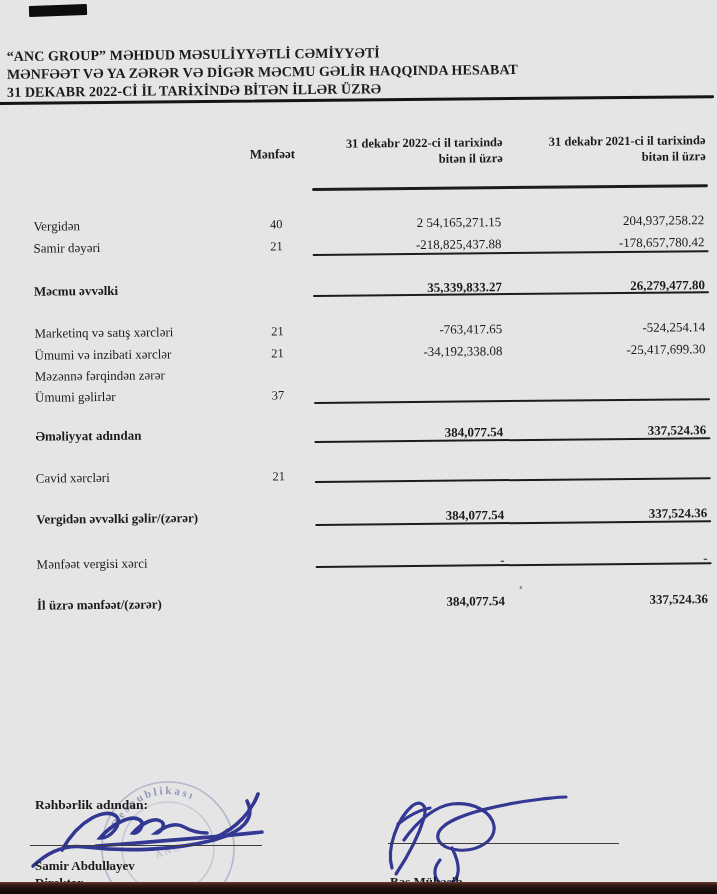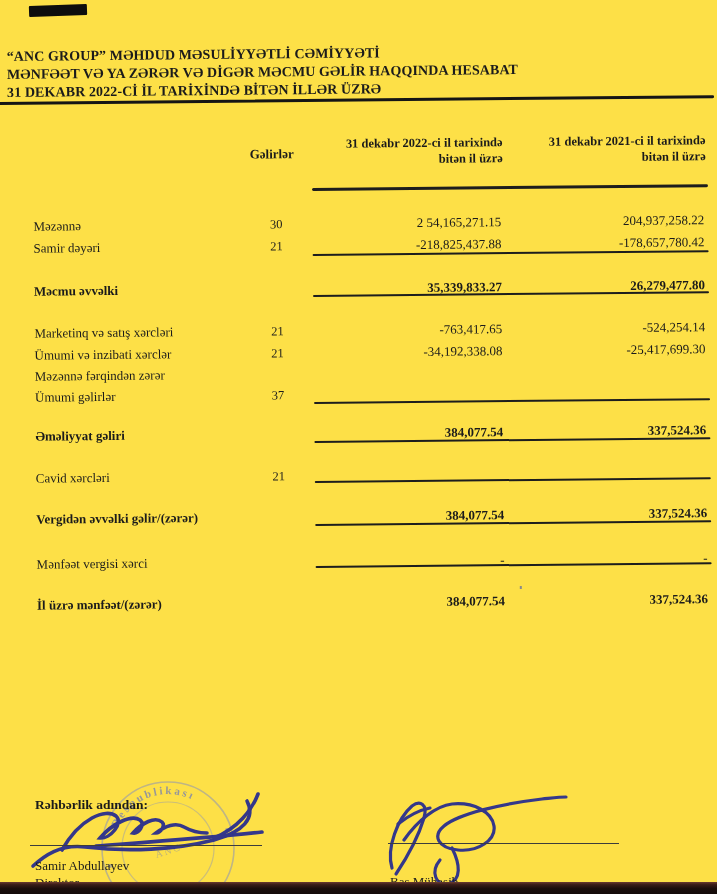--- a/index.html
+++ b/index.html
@@ -1,17 +1,17 @@
 <!DOCTYPE html>
 <html><head>
 <meta charset="utf-8">
 <style>
   html,body{margin:0;padding:0;background:#ffffff;}
   #page{
-    position:relative;width:717px;height:894px;background:#fde047;overflow:hidden;
+    position:relative;width:717px;height:894px;background:#e5e5e5;overflow:hidden;
     font-family:"Liberation Serif","DejaVu Serif",serif;color:#1b1b1b;
   }
   
   #artifact{position:absolute;left:29px;top:5px;width:58px;height:11px;background:#0d0d0d;
     transform:rotate(-2deg);border-radius:1px;}
   
   #scan-layer{position:absolute;left:0;top:0;width:717px;height:894px;
     transform:rotate(-0.55deg);transform-origin:0px 400px;}
   .title-line{position:absolute;left:10px;font-weight:bold;font-size:14px;line-height:17px;
     letter-spacing:0.1px;white-space:nowrap;}
@@ -28,21 +28,21 @@
   .cell.note{left:258px;width:40px;text-align:center;font-size:12.5px;}
   .cell.v2022{left:328px;width:175px;text-align:right;}
   .cell.v2021{left:530px;width:176px;text-align:right;}
   .rule{position:absolute;left:314px;width:396px;height:2.4px;background:#1d1d1d;border-radius:2px;}
   .speck{position:absolute;left:518px;top:591px;width:2px;height:3px;background:#8a8a8a;}
   
   #sig-heading{position:absolute;left:35px;top:797px;font-weight:bold;font-size:13.5px;}
   .sig-line{position:absolute;height:1.4px;background:#3c3c3c;}
   #sig-line-left{left:30px;top:845px;width:232px;}
   #sig-line-right{left:388px;top:843px;width:231px;}
-  .sig-name{position:absolute;font-weight:normal;font-size:13px;line-height:16px;white-space:nowrap;}
+  .sig-name{position:absolute;font-weight:bold;font-size:13px;line-height:16px;white-space:nowrap;}
   #name-left{left:35px;top:858px;}
   #title-left{left:35px;top:875px;}
   #name-right{left:390px;top:904px;}
   #title-right{left:390px;top:874px;}
   #stamp-svg{position:absolute;left:92px;top:770px;}
   .sig-svg{position:absolute;left:0;top:0;}
   #footer-bar{position:absolute;left:0;bottom:0;width:717px;height:12px;z-index:9;
     background:linear-gradient(180deg,#6b3a30 0%,#3a1d18 22%,#1b0e0c 55%,#130a09 100%);}
 </style>
 </head>
@@ -51,35 +51,35 @@
 <div id="page">
 
   <div id="artifact"></div>
 
   <div id="scan-layer">
     <div class="title-line" style="top:48px">“ANC GROUP” MƏHDUD MƏSULİYYƏTLİ CƏMİYYƏTİ</div>
     <div class="title-line" style="top:66px">MƏNFƏƏT VƏ YA ZƏRƏR VƏ DİGƏR MƏCMU GƏLİR HAQQINDA HESABAT</div>
     <div class="title-line" style="top:84px">31 DEKABR 2022-Cİ İL TARİXİNDƏ BİTƏN İLLƏR ÜZRƏ</div>
     <div id="title-rule"></div>
 
-    <div id="head-notes">Gəlirlər</div>
+    <div id="head-notes">Mənfəət</div>
     <div id="head-2022" class="col-head">
       <div>31 dekabr 2022-ci il tarixində</div>
       <div>bitən il üzrə</div>
     </div>
     <div id="head-2021" class="col-head">
       <div>31 dekabr 2021-ci il tarixində</div>
       <div>bitən il üzrə</div>
     </div>
     <div id="header-rule" class="rule" style="top:191px"></div>
 
     <div id="rows">
         <div class="trow" style="top: 218px;">
-    <span class="cell label">Məzənnə</span>
-    <span class="cell note">30</span>
+    <span class="cell label">Vergidən</span>
+    <span class="cell note">40</span>
     <span class="cell v2022">2 54,165,271.15</span>
     <span class="cell v2021">204,937,258.22</span>
   </div>
         <div class="trow" style="top: 240px;">
     <span class="cell label">Samir dəyəri</span>
     <span class="cell note">21</span>
     <span class="cell v2022">-218,825,437.88</span>
     <span class="cell v2021">-178,657,780.42</span>
   </div>
         <div class="rule" style="top: 257px;"></div>
@@ -109,21 +109,21 @@
     <span class="cell v2021"></span>
   </div>
         <div class="trow" style="top: 389px;">
     <span class="cell label">Ümumi gəlirlər</span>
     <span class="cell note">37</span>
     <span class="cell v2022"></span>
     <span class="cell v2021"></span>
   </div>
         <div class="rule" style="top: 405px;"></div>
         <div class="trow bold" style="top: 428px;">
-    <span class="cell label">Əməliyyat gəliri</span>
+    <span class="cell label">Əməliyyat adından</span>
     <span class="cell note"></span>
     <span class="cell v2022">384,077.54</span>
     <span class="cell v2021">337,524.36</span>
   </div>
         <div class="rule" style="top: 444px;"></div>
         <div class="trow" style="top: 470px;">
     <span class="cell label">Cavid xərcləri</span>
     <span class="cell note">21</span>
     <span class="cell v2022"></span>
     <span class="cell v2021"></span>

